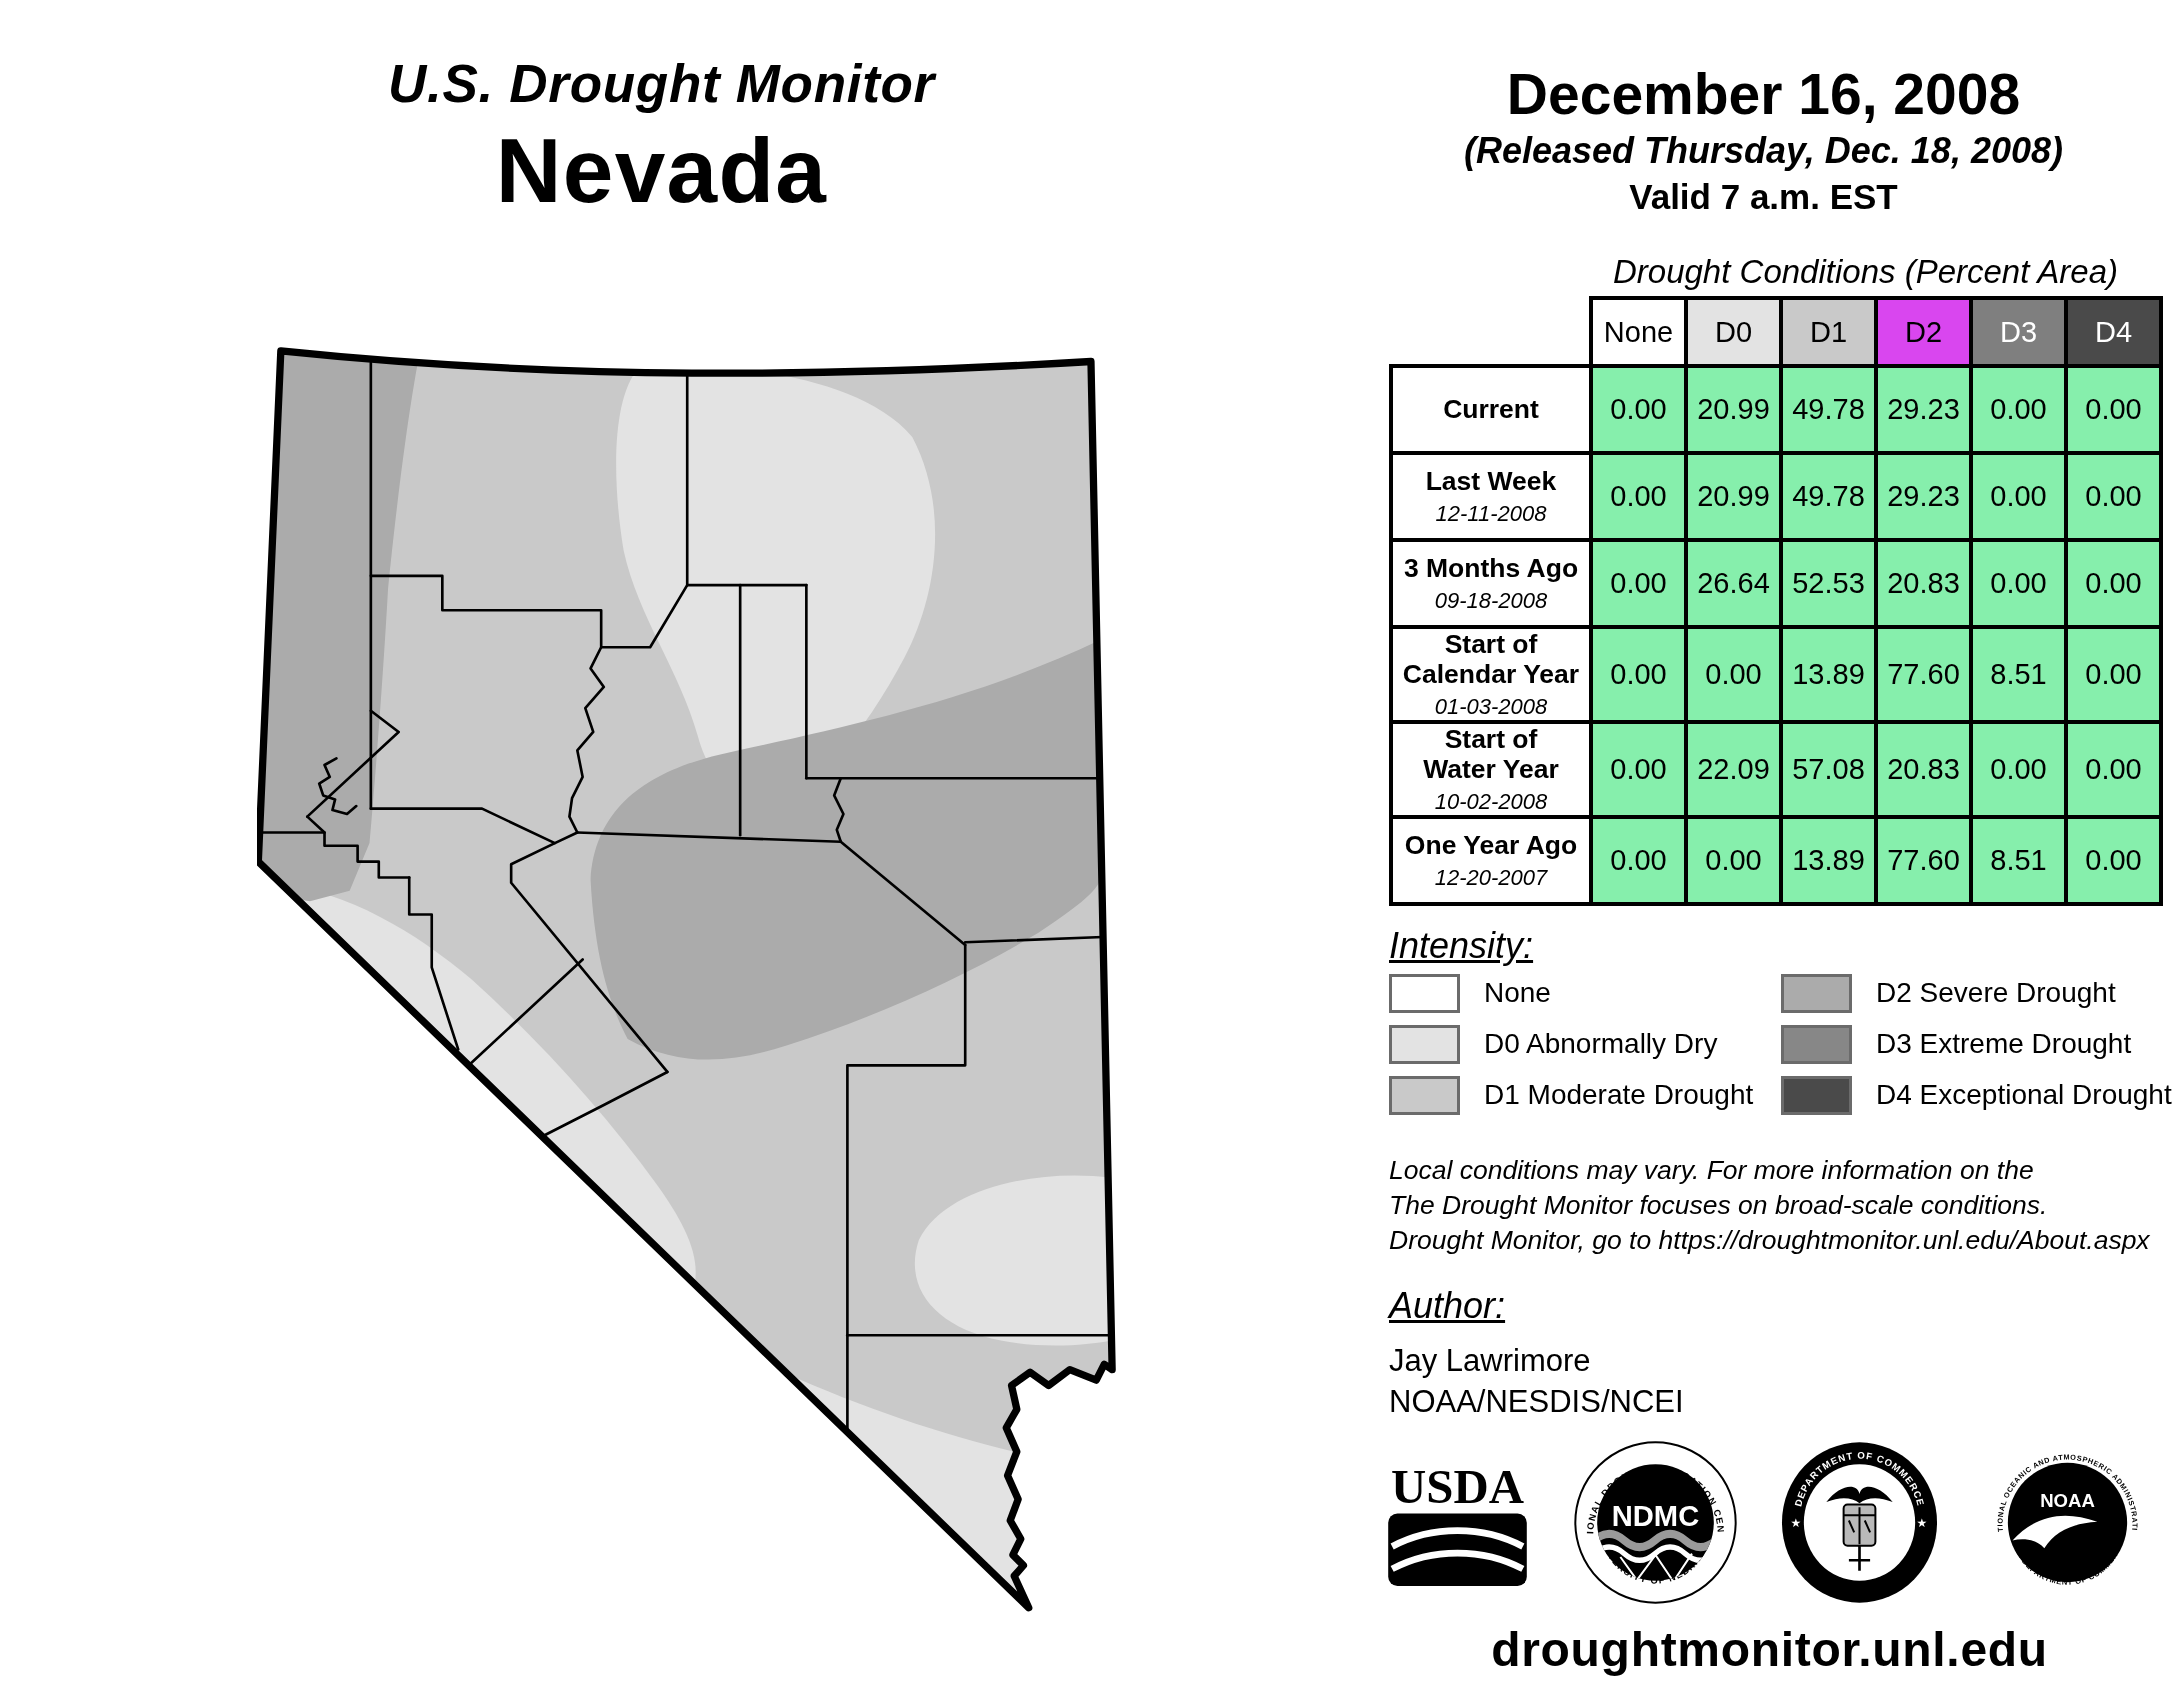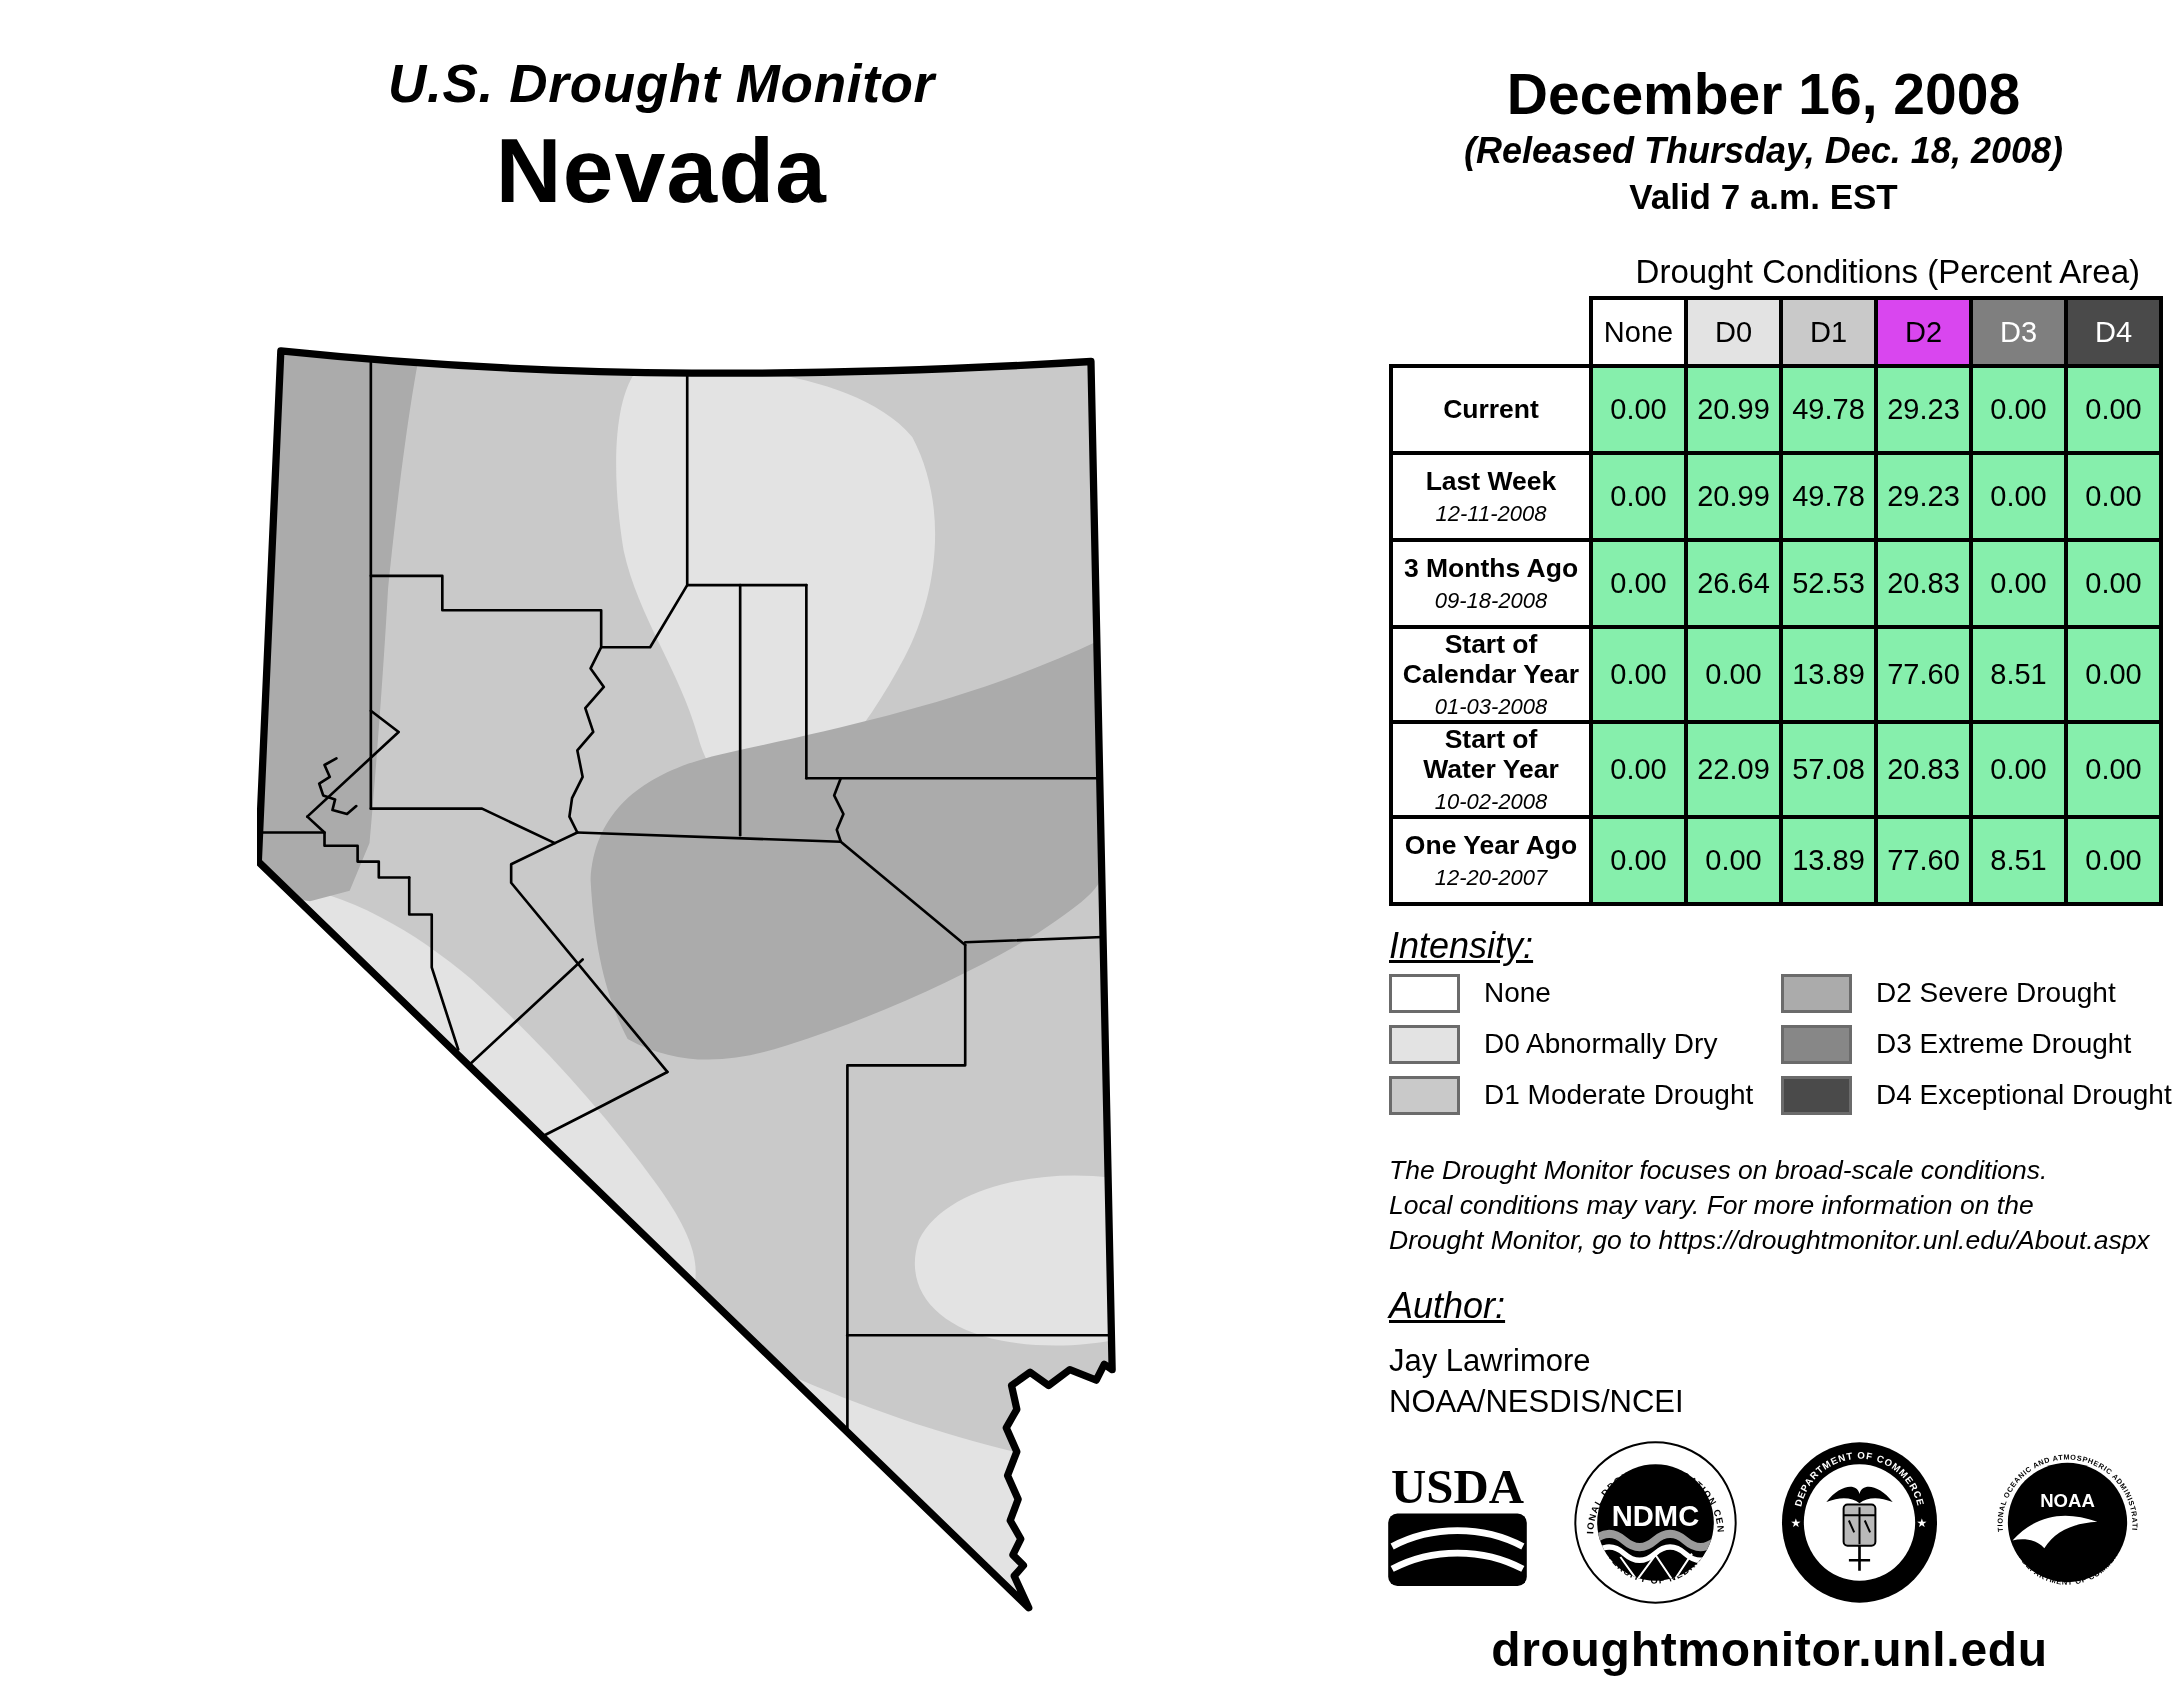--- a/index.html
+++ b/index.html
@@ -12,22 +12,22 @@
   .title-line1{font-size:53px;font-weight:bold;font-style:italic;letter-spacing:0.7px;}
   .title-line2{font-size:91px;font-weight:bold;margin-top:5.3px;letter-spacing:1.3px;}
 
   
   .date-wrap{left:1383px;top:61px;width:761px;text-align:center;}
   .date-main{font-size:57px;font-weight:bold;}
   .date-released{font-size:36px;font-weight:bold;font-style:italic;margin-top:3px;}
   .date-valid{font-size:35px;font-weight:bold;margin-top:5px;}
 
   
-  .table-title{left:1591px;top:253px;width:549px;text-align:right;
-               font-size:33px;}
+  .table-title{left:1591px;top:253px;width:549px;text-align:center;
+               font-size:33px;font-style:italic;}
   table.dm{border-collapse:collapse;table-layout:fixed;}
   table.dm td,table.dm th{border:4px solid #000;padding:0;font-weight:normal;}
   table.dm th.corner{border:none;background:#fff;}
   table.dm .hdr{width:91px;height:64px;font-size:29px;text-align:center;vertical-align:middle;}
   table.dm .rowlab{width:196px;text-align:center;vertical-align:middle;}
   table.dm .rowlab .lab{font-size:26.5px;font-weight:bold;white-space:pre-line;line-height:1.15;}
   table.dm .rowlab .labdate{font-size:22px;font-style:italic;margin-top:4px;}
   table.dm td.val{height:83px;font-size:29px;text-align:center;vertical-align:middle;background:#86efac;}
 
   
@@ -253,22 +253,22 @@
           <div class="legend-label">D3 Extreme Drought</div>
         </div>
         <div class="legend-item">
           <div class="swatch" style="background: rgb(74, 74, 74);"></div>
           <div class="legend-label">D4 Exceptional Drought</div>
         </div>
       </div>
   </div>
 
   <div class="abs disclaimer">
+    <div>Local conditions may vary. For more information on the</div>
     <div>The Drought Monitor focuses on broad-scale conditions.</div>
-    <div>Local conditions may vary. For more information on the</div>
     <div>Drought Monitor, go to https://droughtmonitor.unl.edu/About.aspx</div>
   </div>
 
   <div class="abs author-h">Author:</div>
   <div class="abs author-name">Jay Lawrimore</div>
   <div class="abs author-org">NOAA/NESDIS/NCEI</div>
 
   <div class="abs logos">
 
     <svg class="logo" style="left:5.3px;top:21px;" width="139" height="132" viewBox="0 0 210 200">

